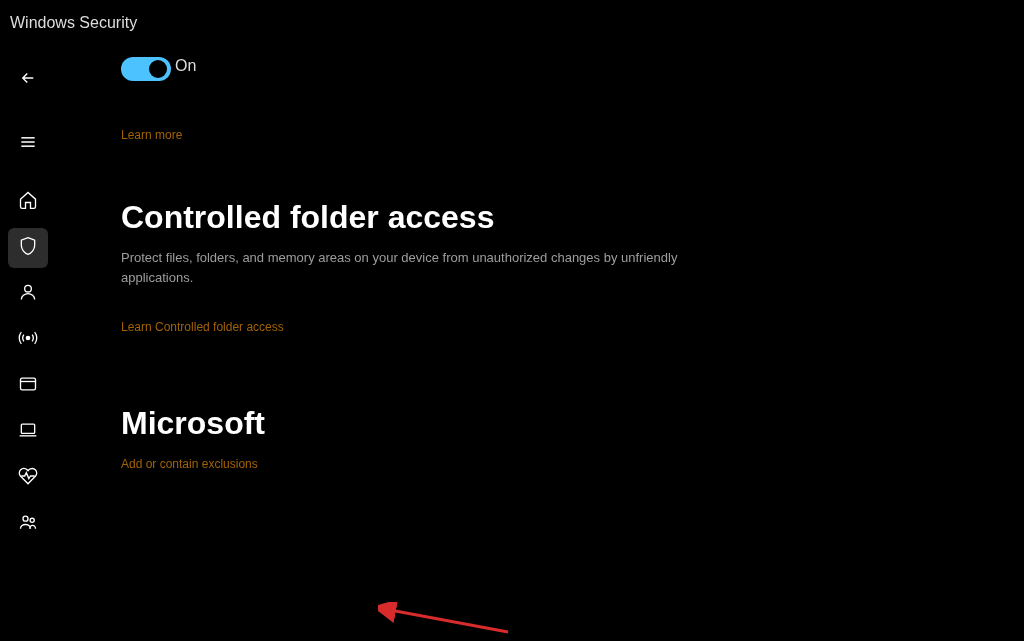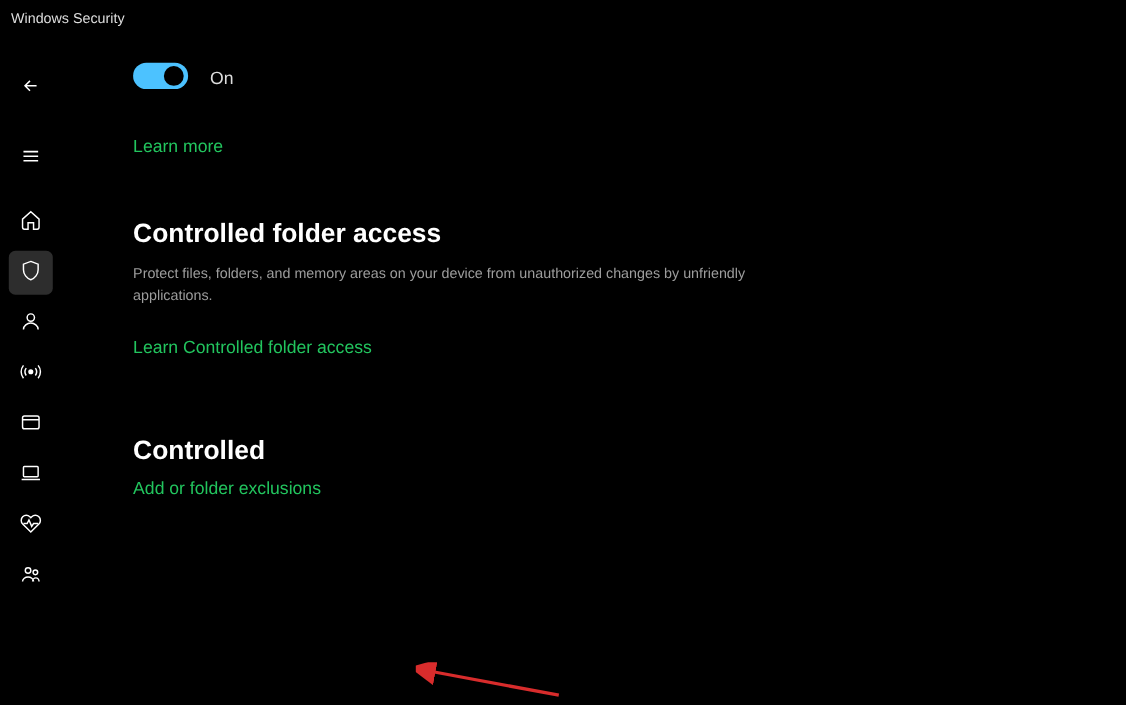--- a/index.html
+++ b/index.html
@@ -9,22 +9,22 @@
       background: #000000;
       color: #ffffff;
       font-family: "Segoe UI", -apple-system, BlinkMacSystemFont, sans-serif;
       overflow: hidden;
       position: relative;
     }
     .titlebar {
       height: 32px;
       padding-left: 10px;
       display: flex;
-      align-items: center;
-      font-size: 13px;
+      align-items: flex-end;
+      font-size: 16px;
       color: #dddddd;
     }
     .layout {
       display: flex;
       height: calc(100% - 32px);
     }
     .sidebar {
       width: 56px;
       display: flex;
       flex-direction: column;
@@ -48,22 +48,22 @@
     .sidebar-item svg { width: 20px; height: 20px; }
     .sidebar-item.back-item svg { width: 18px; height: 18px; }
     .content {
       flex: 1;
       padding-left: 65px;
       padding-top: 25px;
       padding-right: 40px;
     }
     .toggle-row {
       display: flex;
-      align-items: flex-end;
-      gap: 20px;
+      align-items: flex-start;
+      gap: 4px;
       margin-bottom: 44px;
     }
     .toggle {
       width: 50px;
       height: 24px;
       border-radius: 12px;
       position: relative;
       cursor: pointer;
     }
     .toggle-on { background: #4cc2ff; }
@@ -74,30 +74,30 @@
       border-radius: 50%;
       background: #000000;
       top: 3px;
       right: 4px;
     }
     .toggle-label {
       font-size: 16px;
       color: #dddddd;
     }
     .link {
-      color: #22c55e;
-      font-size: 16px;
+      color: #a16207;
+      font-size: 12px;
       cursor: pointer;
       display: inline-block;
     }
     .section {
       margin-top: 30px;
     }
     .section-title {
-      font-size: 24px;
+      font-size: 32px;
       font-weight: 600;
       color: #ffffff;
       margin-bottom: 12px;
     }
     .section-desc {
       font-size: 13px;
       line-height: 1.5;
       color: #9d9d9d;
       max-width: 620px;
       margin-bottom: 30px;
@@ -231,22 +231,22 @@
 
     <a class="link">Learn more</a>
 
     <div class="section first-section">
       <h2 class="section-title">Controlled folder access</h2>
       <p class="section-desc">Protect files, folders, and memory areas on your device from unauthorized changes by unfriendly applications.</p>
       <a class="link">Learn Controlled folder access</a>
     </div>
 
     <div class="section second-section">
-      <h2 class="section-title">Controlled</h2>
-      <a class="link">Add or folder exclusions</a>
+      <h2 class="section-title">Microsoft</h2>
+      <a class="link">Add or contain exclusions</a>
     </div>
 
   </div>
 </div>
 
 <svg class="arrow-annotation" width="140" height="40" viewBox="0 0 140 40">
   <defs>
     <marker id="arrowhead" markerWidth="8" markerHeight="8" refX="2" refY="4" orient="auto">
       <polygon points="0 0, 8 4, 0 8" fill="#d82c2c"></polygon>
     </marker>

